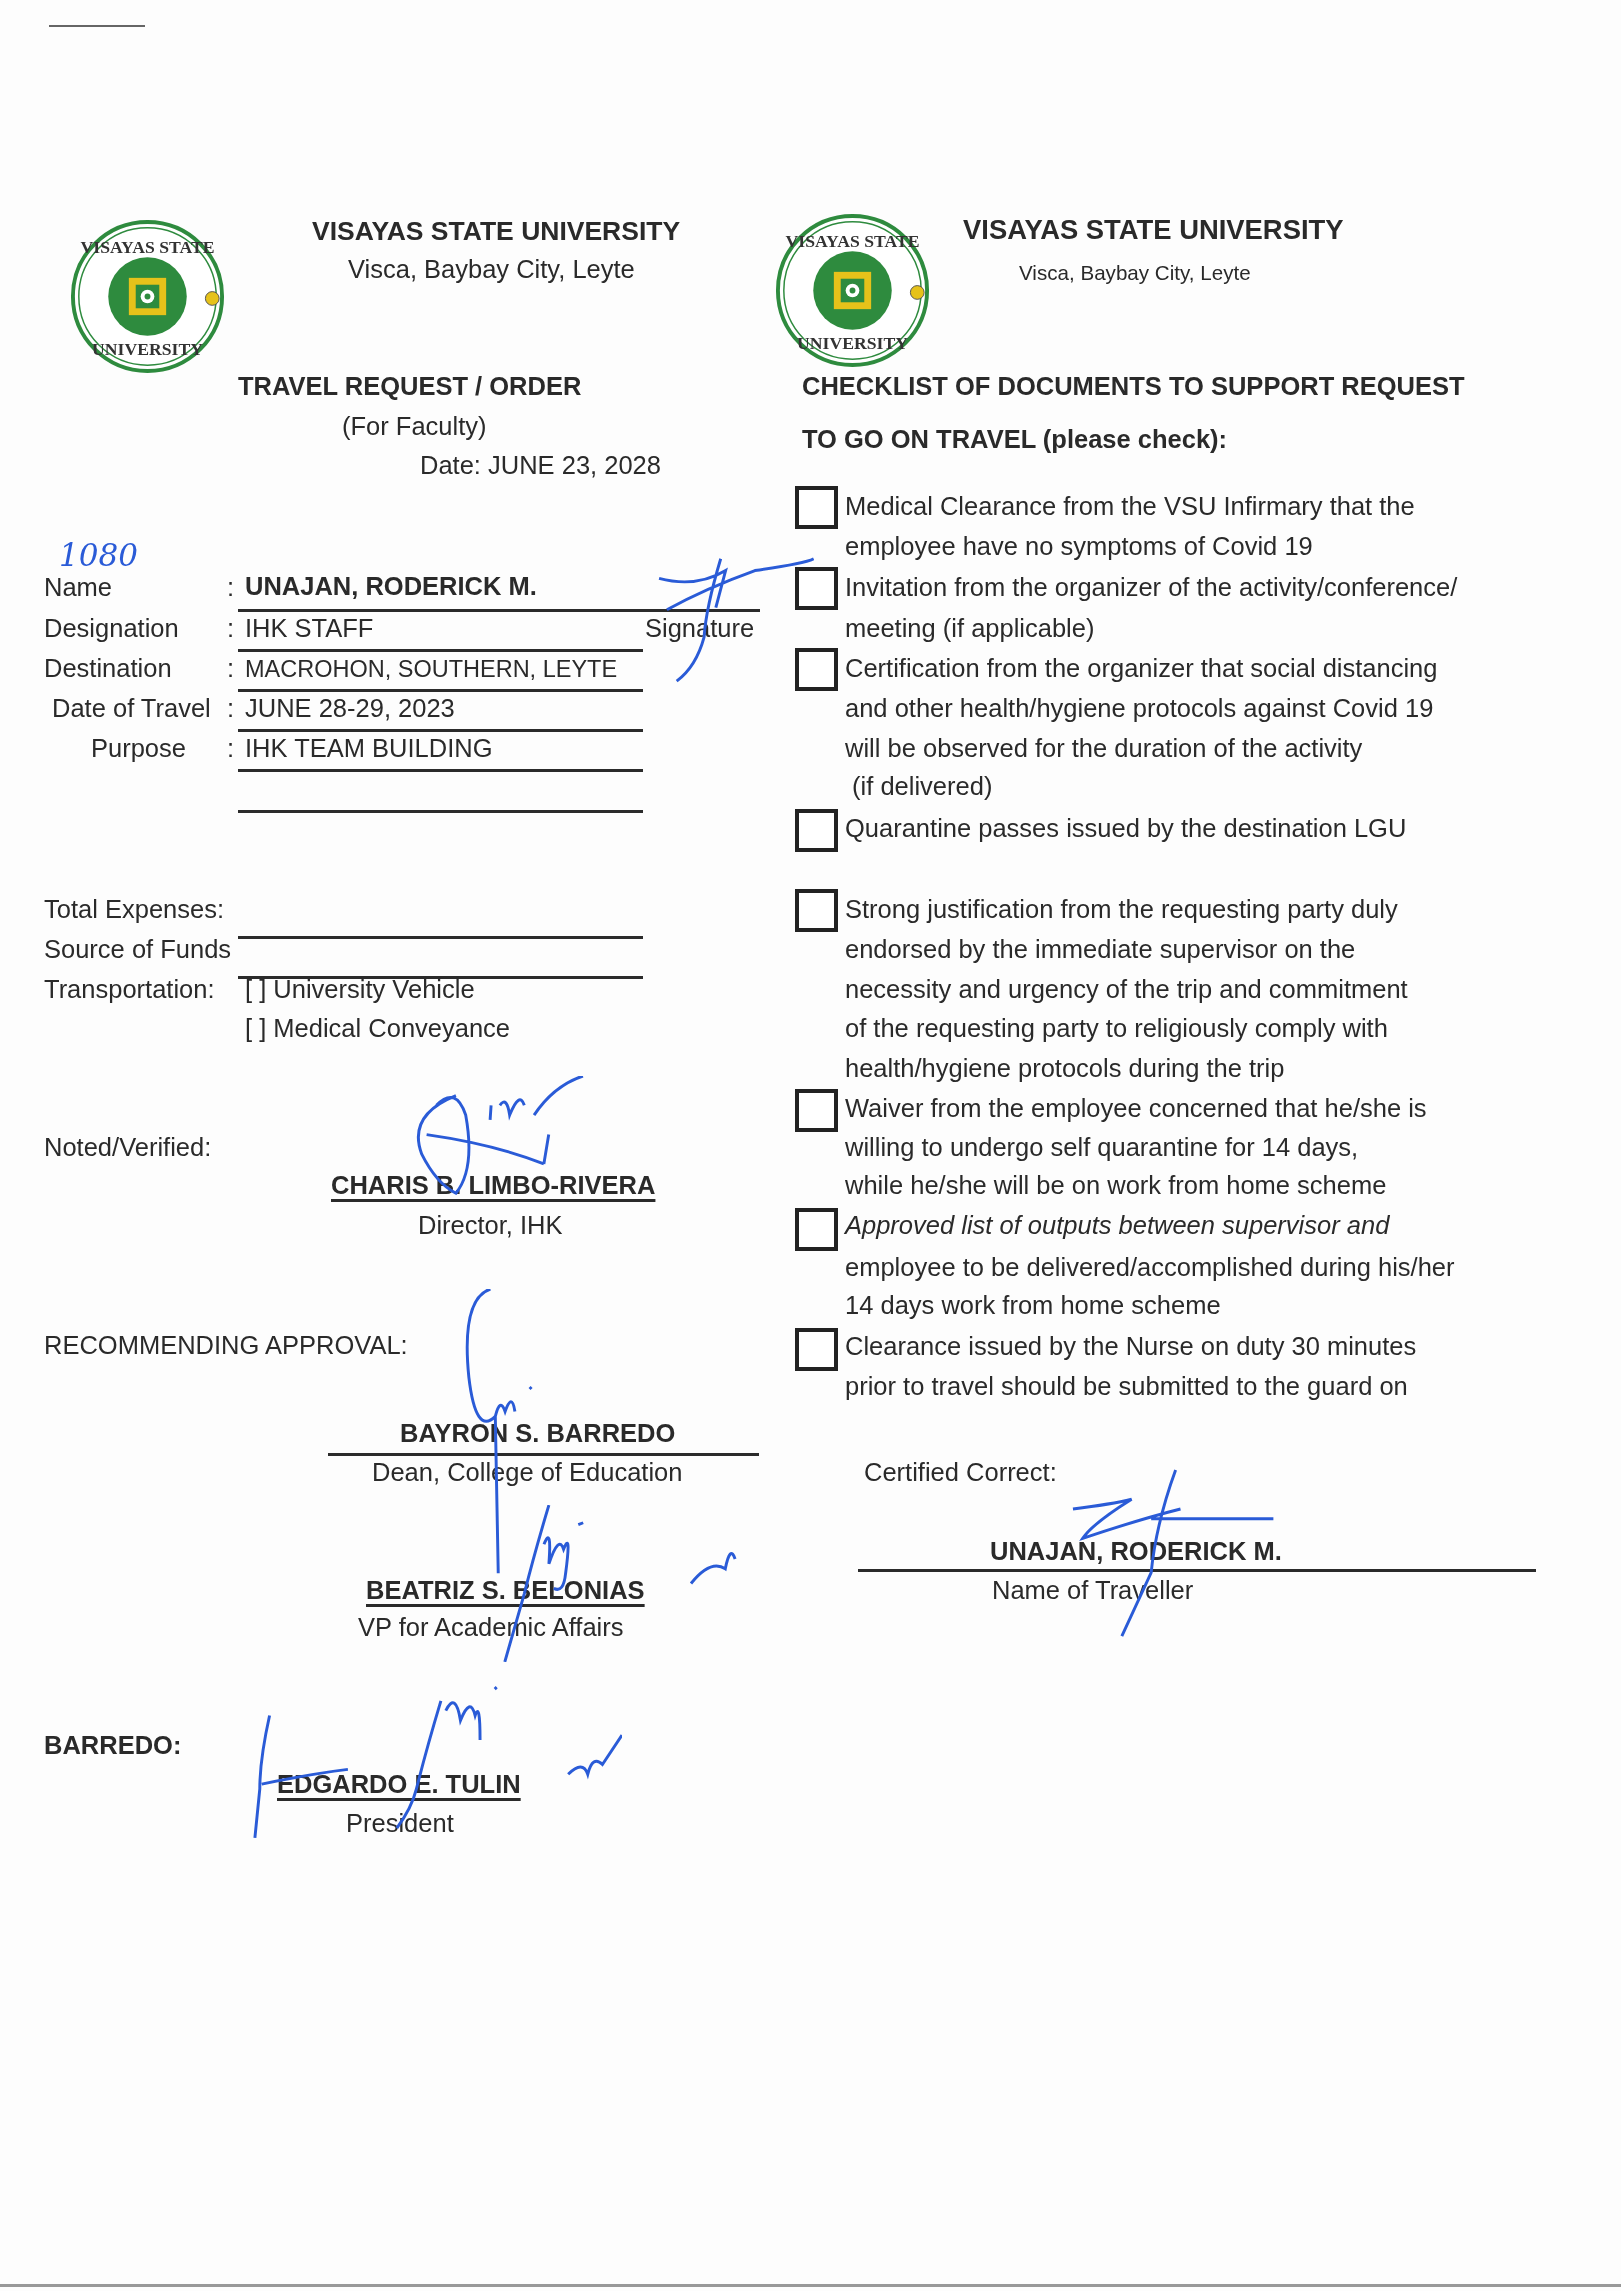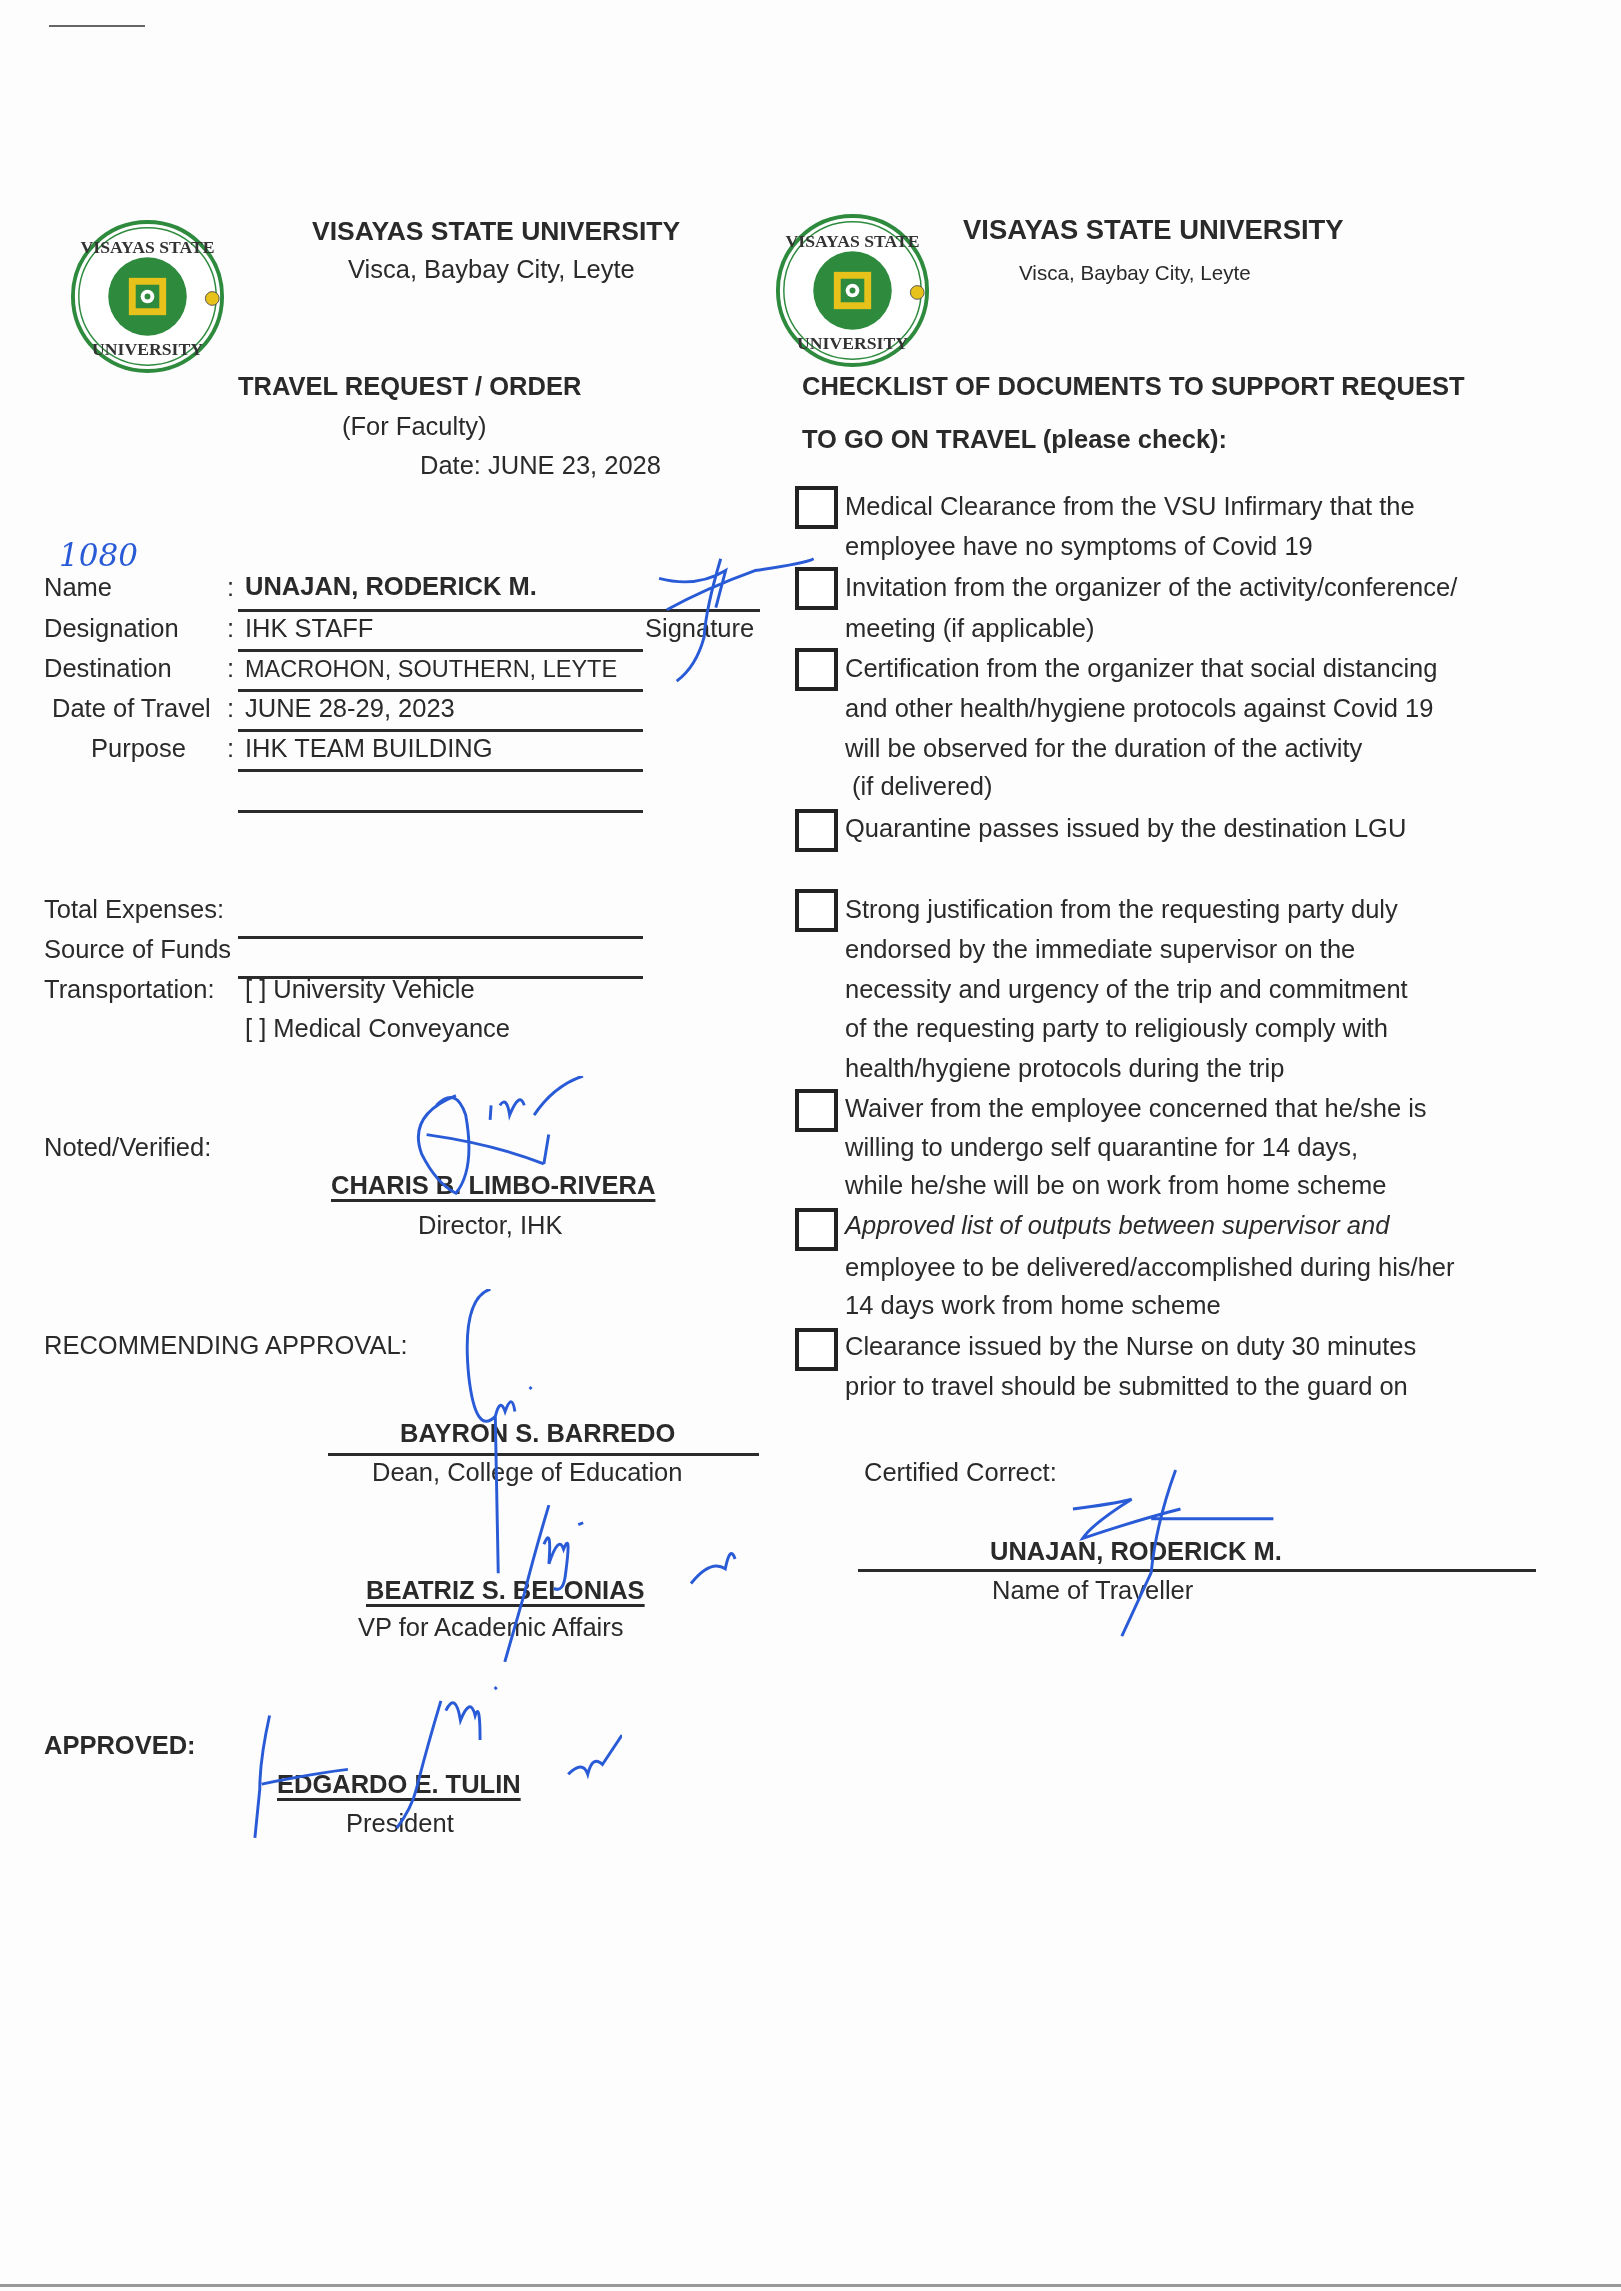--- a/index.html
+++ b/index.html
@@ -81,21 +81,21 @@
 <div class="abs t b u" style="left:331px;top:1173px;">CHARIS B. LIMBO-RIVERA</div>
 <div class="abs t" style="left:418px;top:1213px;">Director, IHK</div>
 
 <div class="abs t" style="left:44px;top:1333px;">RECOMMENDING APPROVAL:</div>
 <div class="abs t b" style="left:400px;top:1421px;">BAYRON S. BARREDO</div>
 <div class="rule" style="left:328px;top:1453px;width:431px;"></div>
 <div class="abs t" style="left:372px;top:1460px;">Dean, College of Education</div>
 <div class="abs t b u" style="left:366px;top:1578px;">BEATRIZ S. BELONIAS</div>
 <div class="abs t" style="left:358px;top:1615px;">VP for Academic Affairs</div>
 
-<div class="abs t b" style="left:44px;top:1733px;">APPROVED:</div>
+<div class="abs t b" style="left:44px;top:1733px;">BARREDO:</div>
 <div class="abs t b u" style="left:277px;top:1772px;">EDGARDO E. TULIN</div>
 <div class="abs t" style="left:346px;top:1811px;">President</div>
 
 <svg class="seal" style="left:774px;top:212px;" viewBox="0 0 160 160">
   <circle cx="80" cy="80" r="76" fill="#fff" stroke="#2e8b3e" stroke-width="4"></circle>
   <circle cx="80" cy="80" r="70" fill="none" stroke="#2e8b3e" stroke-width="1.5"></circle>
   <circle cx="80" cy="80" r="40" fill="#2e8b3e"></circle>
   <rect x="61" y="61" width="38" height="38" fill="#e6c21a"></rect>
   <rect x="68" y="68" width="24" height="24" fill="#2e8b3e"></rect>
   <circle cx="80" cy="80" r="7" fill="#fff"></circle>

